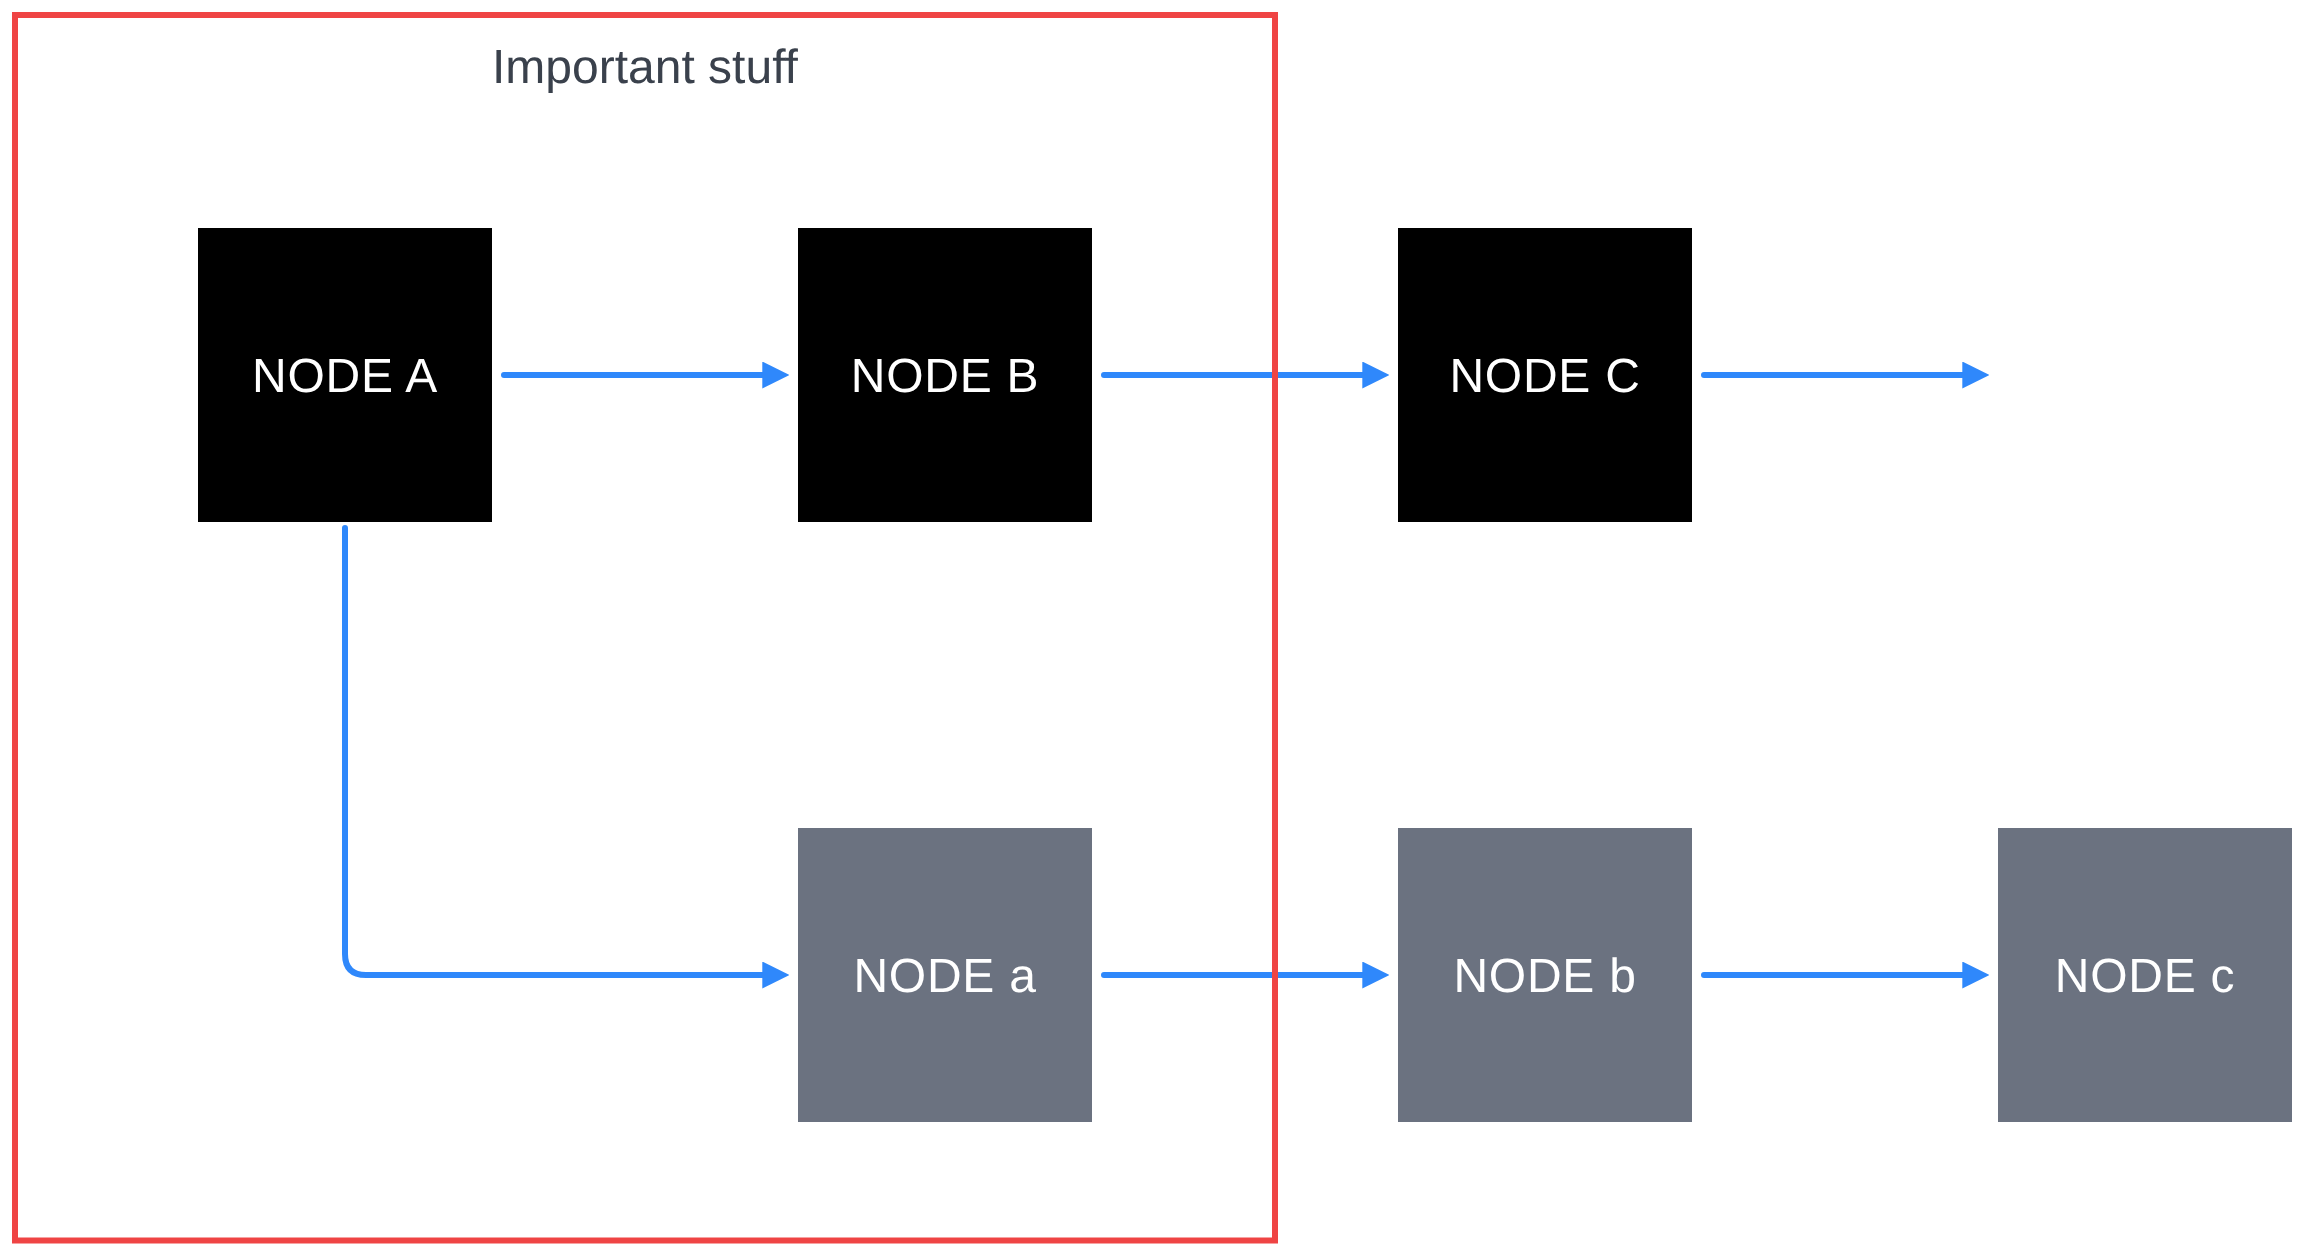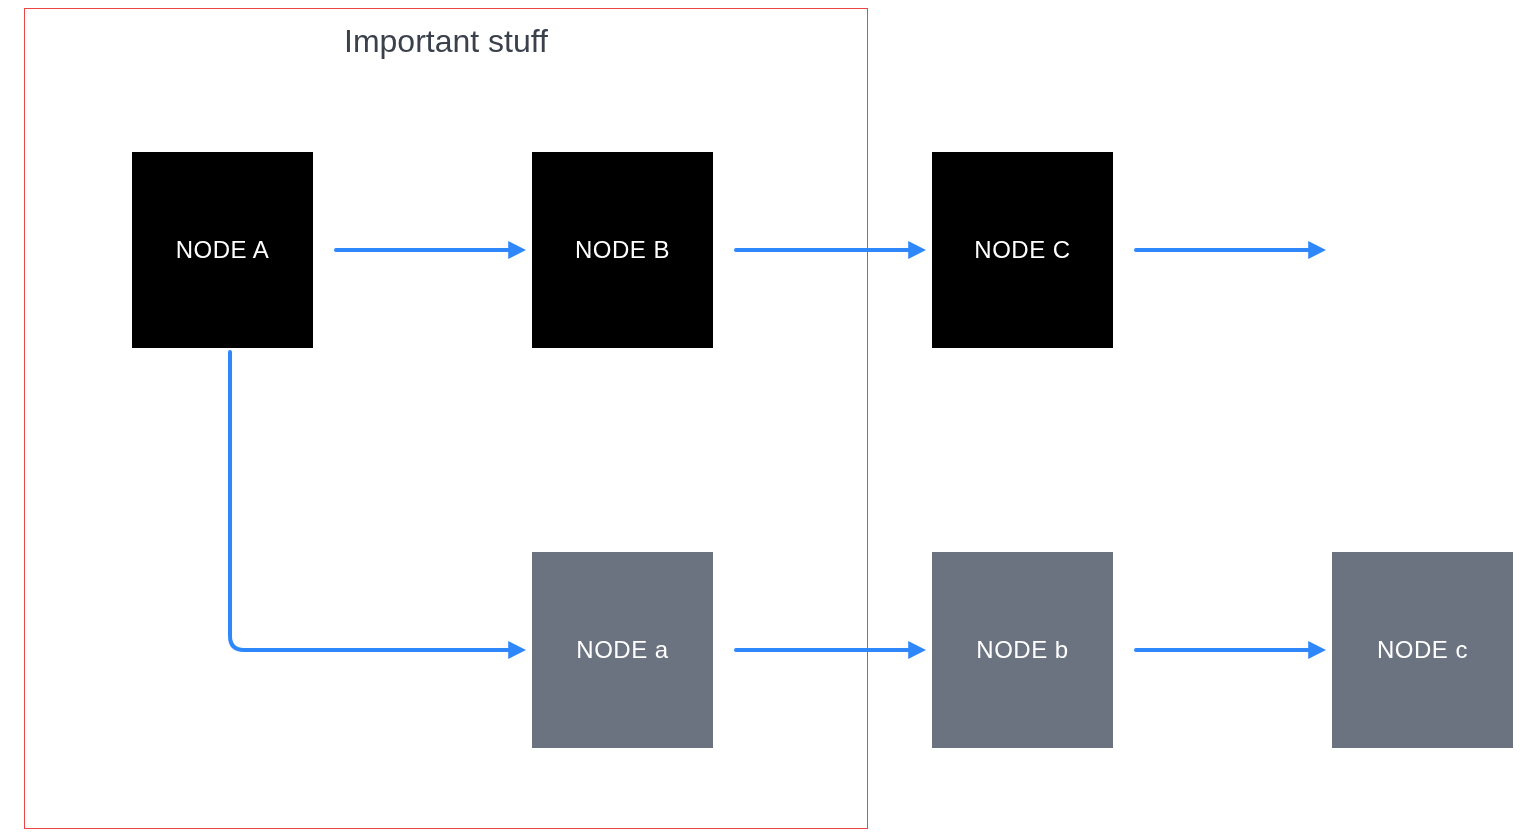--- a/index.html
+++ b/index.html
@@ -16,44 +16,43 @@
     overflow: hidden;
   }
   .edges-layer {
     position: absolute;
     left: 0; top: 0;
     width: 1540px; height: 840px;
     z-index: 1;
   }
   .node {
     position: absolute;
-    width: 181px;
+    width: 196px;
     height: 196px;
     display: flex;
     align-items: center;
     justify-content: center;
     color: #ffffff;
-    font-size: 24px;
+    font-size: 32px;
     font-weight: 500;
     letter-spacing: 0.5px;
     z-index: 2;
     user-select: none;
   }
   .node-black { background: #000000; }
   .node-gray  { background: #6b7280; }
 
   .group-box {
     position: absolute;
     left: 8px; top: 8px;
     width: 844px; height: 821px;
     box-sizing: border-box;
-    border: 1px solid #ef4444;
+    border: 4px solid #ef4444;
     z-index: 3;
     pointer-events: none;
-    margin-left: 16px;
   }
   .group-title {
     position: absolute;
     top: 14px;
     left: 0;
     width: 100%;
     text-align: center;
     font-size: 32px;
     font-weight: 500;
     color: #3a414c;

